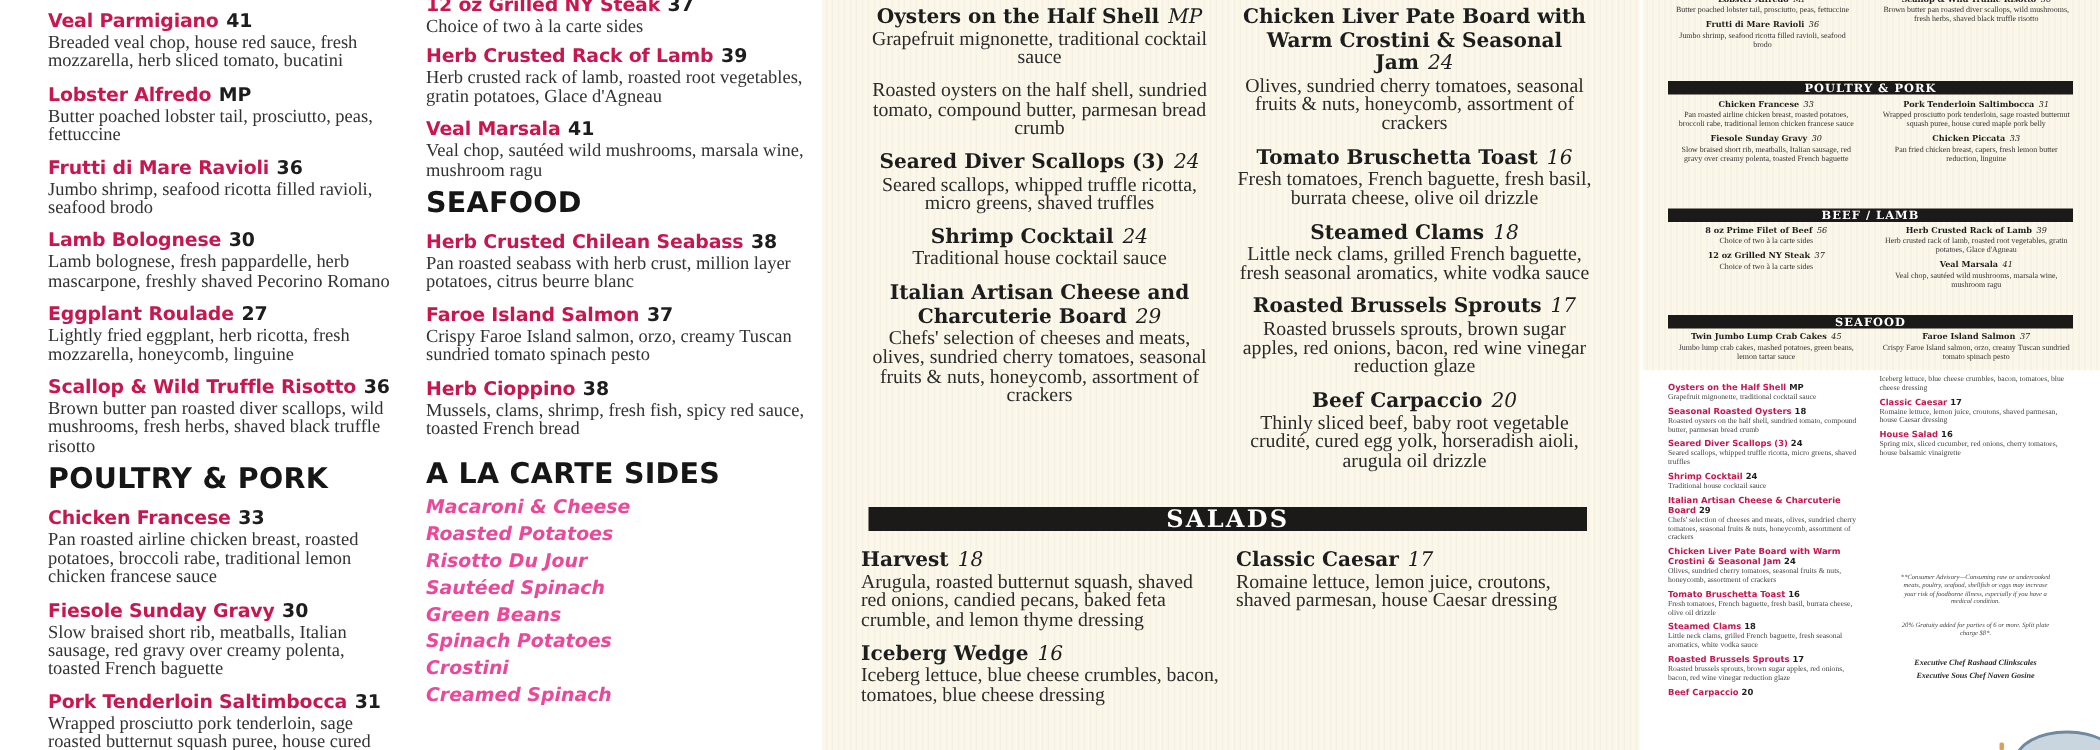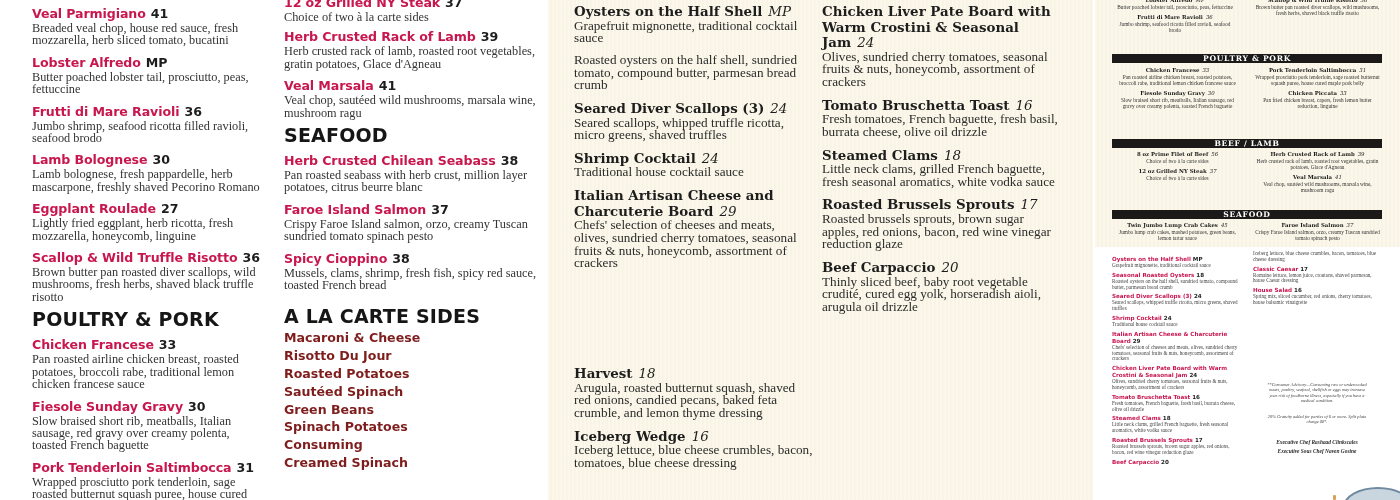--- a/index.html
+++ b/index.html
@@ -11,28 +11,28 @@
   #panel-left { left: 0; width: 272px; }
   #panel-mid  { left: 272px; width: 276px; }
   .modern .col { position: absolute; left: 32px; right: 6px; }
   #panel-mid .col { left: 12px; }
 
   .m-item { margin-bottom: 5px; }
   .m-name { font-family: "DejaVu Sans", sans-serif; font-weight: bold; color: #c8174f; font-size: 12.6px; letter-spacing: -0.1px; line-height: 16px; }
   .m-price { font-family: "DejaVu Sans", sans-serif; font-weight: bold; color: #1d1d1d; font-size: 12.6px; margin-left: 5px; }
   .m-desc { font-family: "Liberation Serif", serif; color: #333333; font-size: 12.3px; line-height: 12.4px; }
   .m-section { font-family: "DejaVu Sans", sans-serif; font-weight: bold; color: #161616; font-size: 19px; line-height: 22px; margin: 4px 0 4px; letter-spacing: 0.2px; }
-  .m-side { font-family: "DejaVu Sans", sans-serif; font-weight: bold; color: #7f1d1d; font-size: 12.6px; line-height: 17.8px; }
+  .m-side { font-family: "DejaVu Sans", sans-serif; font-weight: bold; color: #ec4899; font-size: 12.6px; line-height: 17.8px; font-style: italic; }
 
   
   #panel-classic {
     position: absolute; left: 548px; top: 0; width: 545px; height: 500px; overflow: hidden;
     background: repeating-linear-gradient(90deg, #fbf7ea 0px, #fbf7ea 2px, #f6f1e0 3px, #fbf7ea 4px);
   }
-  .c-col { position: absolute; top: 4px; text-align: left; }
+  .c-col { position: absolute; top: 4px; text-align: center; }
   .c-col.a { left: 26px; width: 238px; }
   .c-col.b { left: 274px; width: 242px; }
   .c-item { margin-bottom: 9px; }
   .c-name { font-family: "DejaVu Serif", serif; font-weight: bold; color: #1d1d1d; font-size: 13.4px; line-height: 15.5px; }
   .c-price { font-family: "DejaVu Serif", serif; font-style: italic; color: #1d1d1d; font-size: 13.4px; margin-left: 6px; font-weight: normal; }
   .c-desc { font-family: "Liberation Serif", serif; color: #2b2b2b; font-size: 13.2px; line-height: 12.7px; }
   .c-bar {
     position: absolute; left: 31px; width: 479px; top: 338px; height: 16px; background: #1b1a18;
     color: #ffffff; font-family: "DejaVu Serif", serif; font-weight: bold; font-size: 16px; letter-spacing: 1.5px;
     text-align: center; line-height: 16px;
@@ -133,33 +133,33 @@
 
     <div class="m-item">
       <span class="m-name">Herb Crusted Chilean Seabass</span><span class="m-price">38</span>
       <div class="m-desc">Pan roasted seabass with herb crust, million layer potatoes, citrus beurre blanc</div>
     </div>
     <div class="m-item">
       <span class="m-name">Faroe Island Salmon</span><span class="m-price">37</span>
       <div class="m-desc">Crispy Faroe Island salmon, orzo, creamy Tuscan sundried tomato spinach pesto</div>
     </div>
     <div class="m-item">
-      <span class="m-name">Spicy Cioppino</span><span class="m-price">38</span>
+      <span class="m-name">Herb Cioppino</span><span class="m-price">38</span>
       <div class="m-desc">Mussels, clams, shrimp, fresh fish, spicy red sauce, toasted French bread</div>
     </div>
 
     <div class="m-section" style="margin-top:14px;margin-bottom:2px">A LA CARTE SIDES</div>
     <div>
       <div class="m-side">Macaroni &amp; Cheese</div>
+      <div class="m-side">Roasted Potatoes</div>
       <div class="m-side">Risotto Du Jour</div>
-      <div class="m-side">Roasted Potatoes</div>
       <div class="m-side">Sautéed Spinach</div>
       <div class="m-side">Green Beans</div>
       <div class="m-side">Spinach Potatoes</div>
-      <div class="m-side">Consuming</div>
+      <div class="m-side">Crostini</div>
       <div class="m-side">Creamed Spinach</div>
 
     </div>
   </div>
 </div>
 
 <div id="panel-classic">
   <div class="c-col a">
     <div class="c-item">
       <div class="c-name"><span>Oysters on the Half Shell</span><span class="c-price">MP</span></div>
@@ -198,32 +198,37 @@
     <div class="c-item">
       <div class="c-name"><span>Roasted Brussels Sprouts</span><span class="c-price">17</span></div>
       <div class="c-desc">Roasted brussels sprouts, brown sugar apples, red onions, bacon, red wine vinegar reduction glaze</div>
     </div>
     <div class="c-item">
       <div class="c-name"><span>Beef Carpaccio</span><span class="c-price">20</span></div>
       <div class="c-desc">Thinly sliced beef, baby root vegetable crudité, cured egg yolk, horseradish aioli, arugula oil drizzle</div>
     </div>
   </div>
 
+  <div class="c-bar">SALADS</div>
 
   <div class="c-salads a">
     <div class="c-item">
       <div class="c-name"><span>Harvest</span><span class="c-price">18</span></div>
       <div class="c-desc">Arugula, roasted butternut squash, shaved red onions, candied pecans, baked feta crumble, and lemon thyme dressing</div>
     </div>
     <div class="c-item">
       <div class="c-name"><span>Iceberg Wedge</span><span class="c-price">16</span></div>
       <div class="c-desc">Iceberg lettuce, blue cheese crumbles, bacon, tomatoes, blue cheese dressing</div>
     </div>
   </div>
   <div class="c-salads b">
+    <div class="c-item">
+      <div class="c-name"><span>Classic Caesar</span><span class="c-price">17</span></div>
+      <div class="c-desc">Romaine lettuce, lemon juice, croutons, shaved parmesan, house Caesar dressing</div>
+    </div>
   </div>
 </div>
 
 <div id="panel-thumb">
   <div id="thumb-classic">
     <div class="t-col" style="left:20px;width:120px;top:-3px">
       <div class="t-name"><span>Lobster Alfredo</span><span class="t-price">MP</span></div>
       <div class="t-desc">Butter poached lobster tail, prosciutto, peas, fettuccine</div>
       <div class="t-name"><span>Frutti di Mare Ravioli</span><span class="t-price">36</span></div>
       <div class="t-desc">Jumbo shrimp, seafood ricotta filled ravioli, seafood brodo</div>

